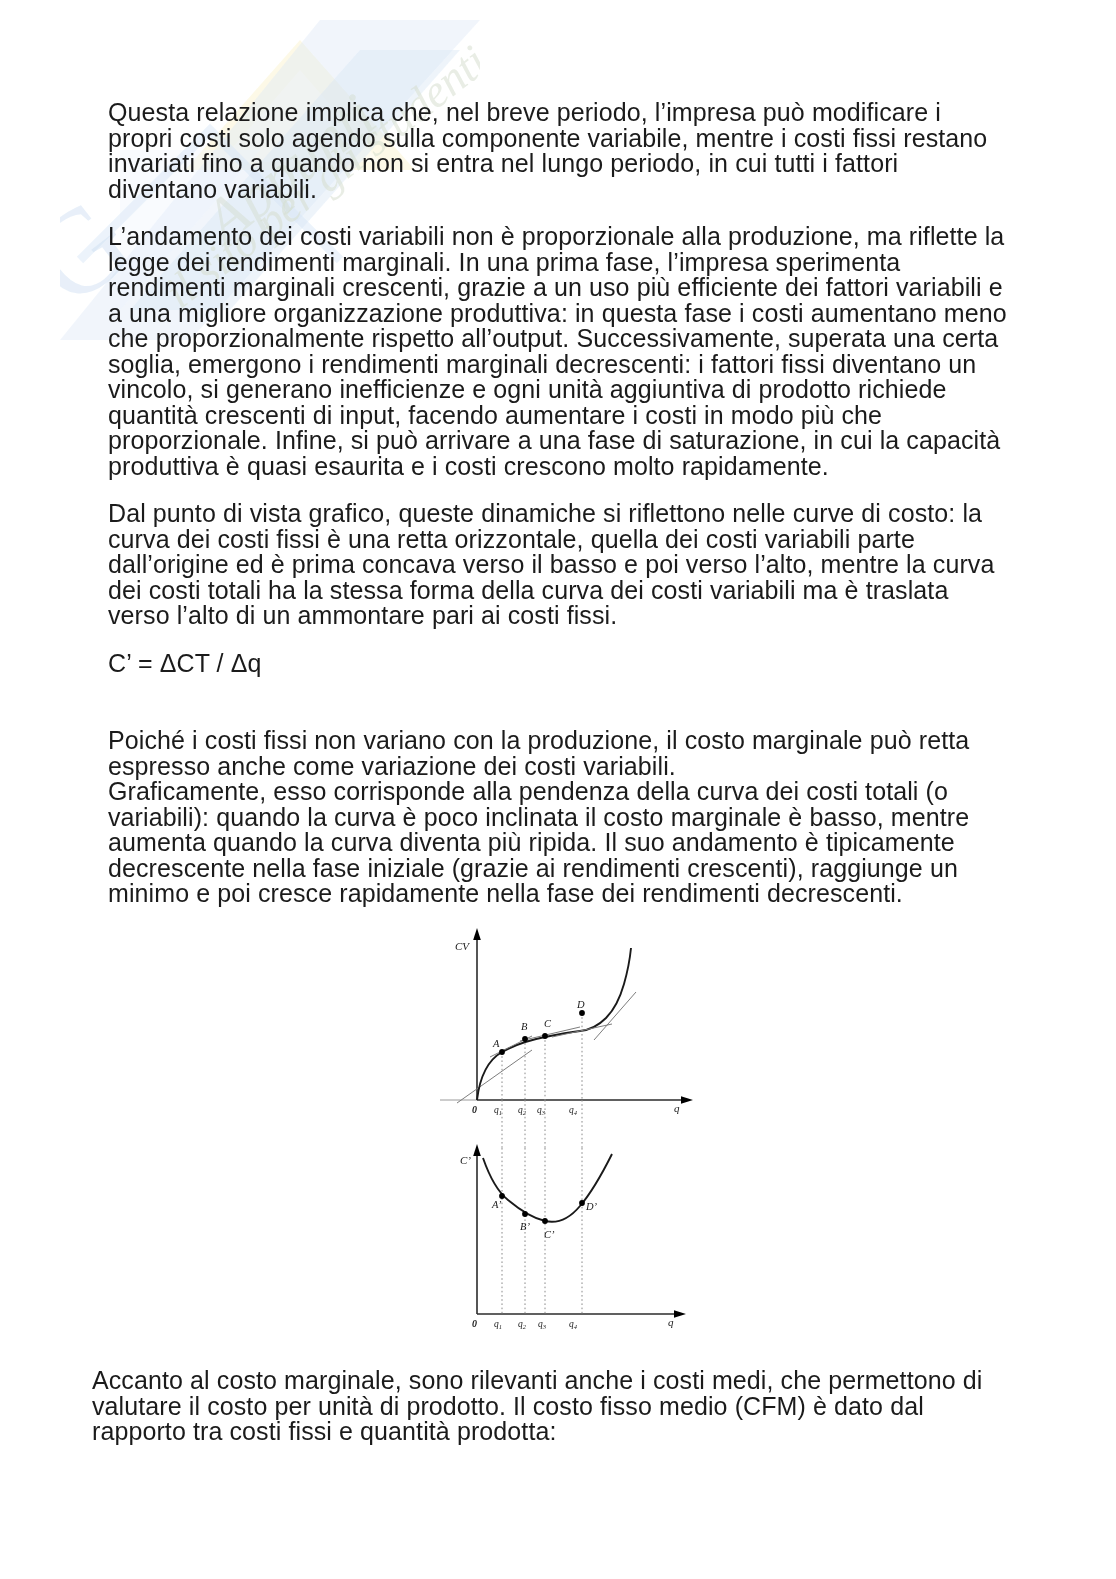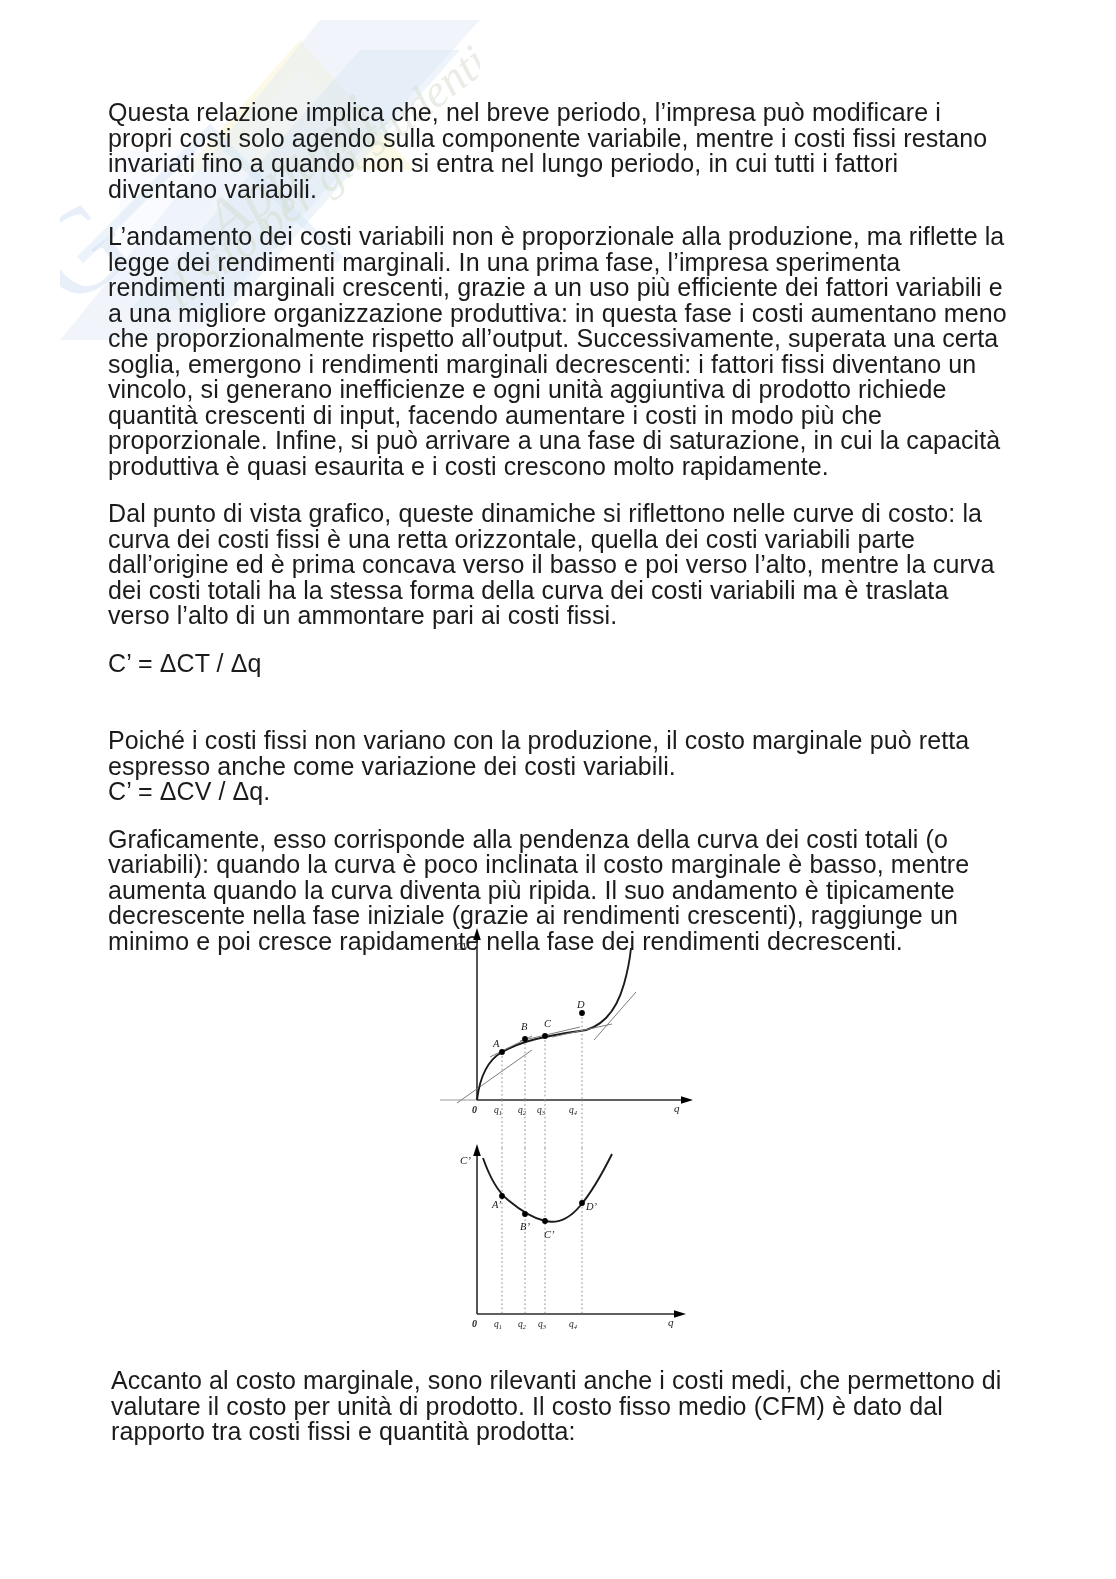--- a/index.html
+++ b/index.html
@@ -157,21 +157,20 @@
 
     <p class="para">L’andamento dei costi variabili non è proporzionale alla produzione, ma riflette la legge dei rendimenti marginali. In una prima fase, l’impresa sperimenta rendimenti marginali crescenti, grazie a un uso più efficiente dei fattori variabili e a una migliore organizzazione produttiva: in questa fase i costi aumentano meno che proporzionalmente rispetto all’output. Successivamente, superata una certa soglia, emergono i rendimenti marginali decrescenti: i fattori fissi diventano un vincolo, si generano inefficienze e ogni unità aggiuntiva di prodotto richiede quantità crescenti di input, facendo aumentare i costi in modo più che proporzionale. Infine, si può arrivare a una fase di saturazione, in cui la capacità produttiva è quasi esaurita e i costi crescono molto rapidamente.</p>
 
     <p class="para">Dal punto di vista grafico, queste dinamiche si riflettono nelle curve di costo: la curva dei costi fissi è una retta orizzontale, quella dei costi variabili parte dall’origine ed è prima concava verso il basso e poi verso l’alto, mentre la curva dei costi totali ha la stessa forma della curva dei costi variabili ma è traslata verso l’alto di un ammontare pari ai costi fissi.</p>
 
     <p class="para formula">C’ = ΔCT / Δq</p>
 
     <div class="gap-big"></div>
 
     <p class="para tight">Poiché i costi fissi non variano con la produzione, il costo marginale può retta espresso anche come variazione dei costi variabili.</p>
-    <p class="para formula">C’ = ΔCV / Δq.</p>
 
     <p class="para">Graficamente, esso corrisponde alla pendenza della curva dei costi totali (o variabili): quando la curva è poco inclinata il costo marginale è basso, mentre aumenta quando la curva diventa più ripida. Il suo andamento è tipicamente decrescente nella fase iniziale (grazie ai rendimenti crescenti), raggiunge un minimo e poi cresce rapidamente nella fase dei rendimenti decrescenti.</p>
 
   </div>
 
   <div class="figure">
     <svg width="400" height="430" viewBox="0 0 400 430" xmlns="http://www.w3.org/2000/svg">
 
       <g>
 
@@ -267,17 +266,17 @@
 
         <text class="lbl-tick" x="114" y="427">q<tspan class="sub" dy="2">1</tspan></text>
         <text class="lbl-tick" x="138" y="427">q<tspan class="sub" dy="2">2</tspan></text>
         <text class="lbl-tick" x="158" y="427">q<tspan class="sub" dy="2">3</tspan></text>
         <text class="lbl-tick" x="189" y="427">q<tspan class="sub" dy="2">4</tspan></text>
       </g>
 
     </svg>
   </div>
 
-  <div style="position:absolute; left:111px; top:1368px; width:900px; z-index:2;">
+  <div style="position:absolute; left:92px; top:1368px; width:900px; z-index:2;">
     <p class="para">Accanto al costo marginale, sono rilevanti anche i costi medi, che permettono di valutare il costo per unità di prodotto. Il costo fisso medio (CFM) è dato dal rapporto tra costi fissi e quantità prodotta:</p>
   </div>
 
 </div>
 
 </body></html>

